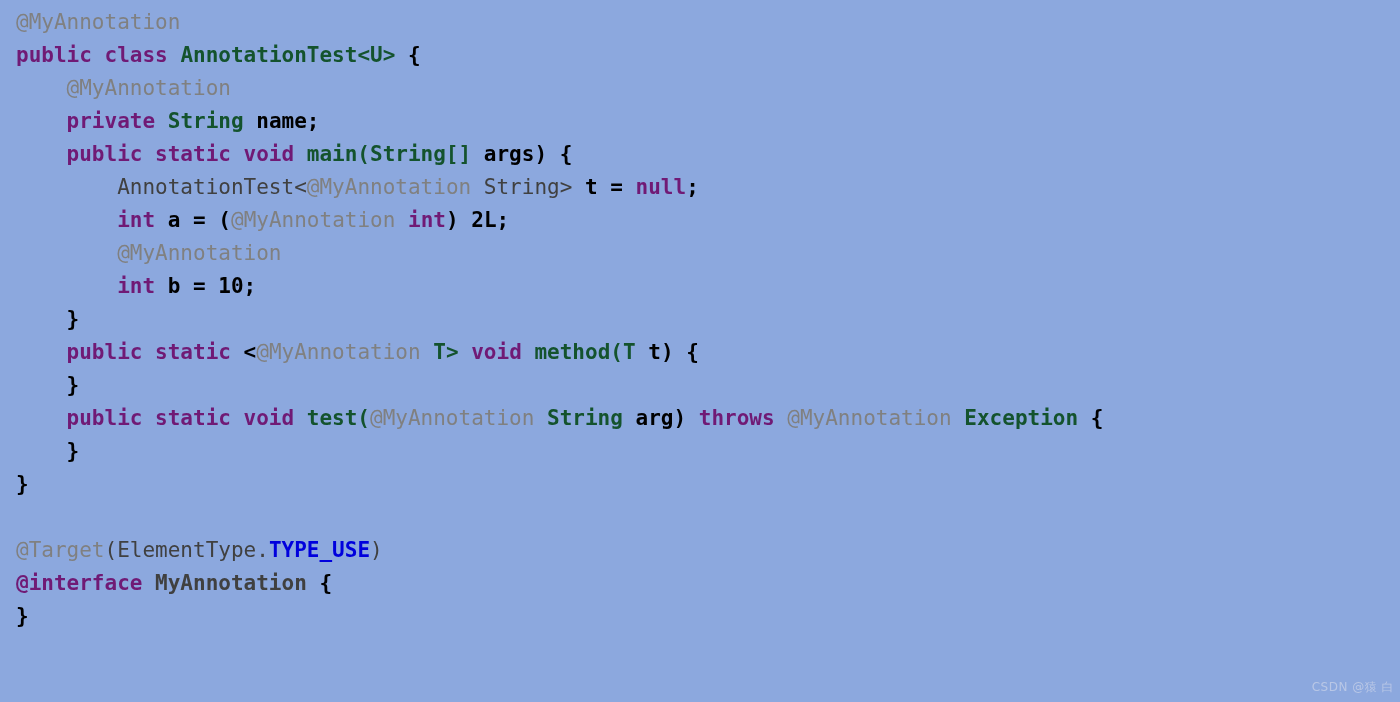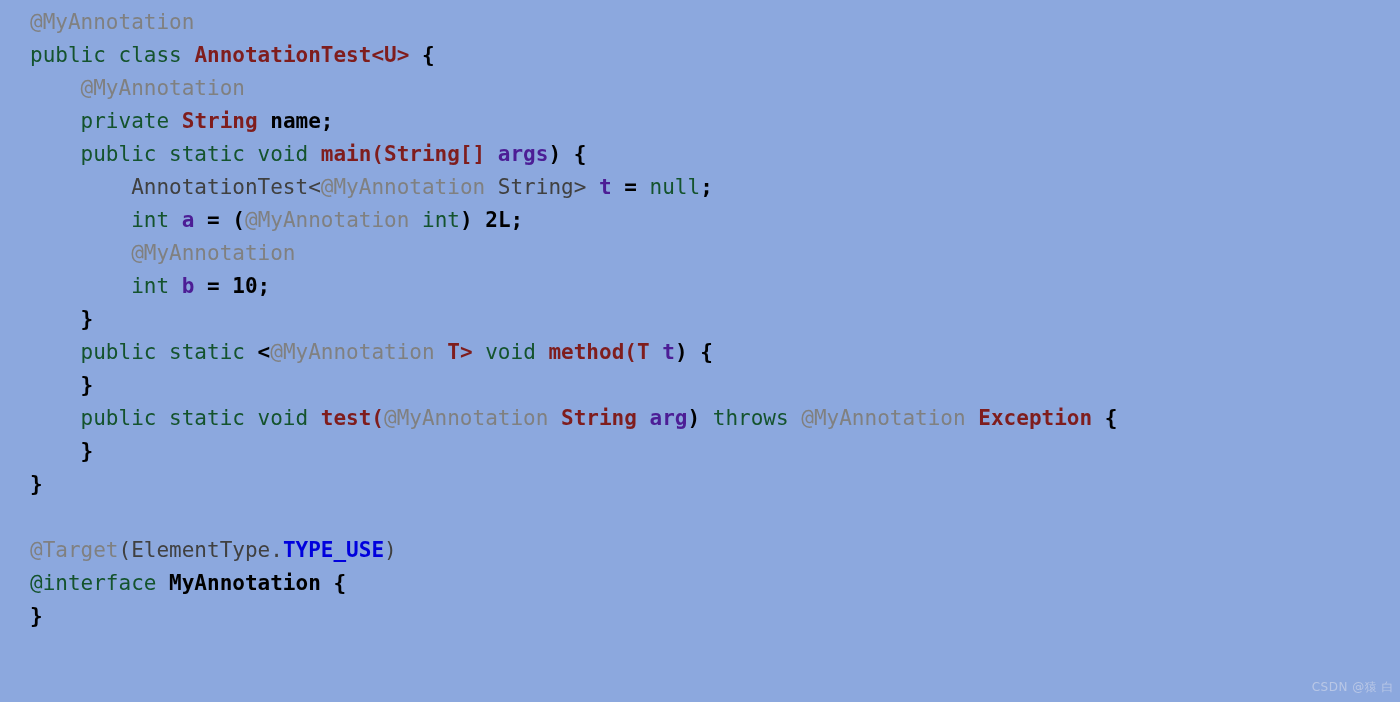--- a/index.html
+++ b/index.html
@@ -14,45 +14,45 @@
   #code-surface {
     position: relative;
     width: 1400px;
     height: 702px;
     box-sizing: border-box;
     background: #8ca8de;
     overflow: hidden;
   }
   #code-block {
     position: absolute;
-    left: 18px;
+    left: 4px;
     top: 0;
     padding: 6px 0 0 12px;
     margin: 0;
     font-family: "DejaVu Sans Mono", "Liberation Mono", monospace;
     font-size: 21px;
     line-height: 33px;
     white-space: pre;
     letter-spacing: 0px;
     -webkit-font-smoothing: antialiased;
   }
   .ln {
     display: block;
     height: 33px;
     white-space: pre;
   }
   
-  .t-kw      { color: #14532d; font-weight: normal; }
+  .t-kw      { color: #701a75; font-weight: bold; }
   .t-ann     { color: #808080; font-weight: normal; }
-  .t-ann-b   { color: #000000; font-weight: bold; }
-  .t-type    { color: #7f1d1d; font-weight: bold; }
+  .t-ann-b   { color: #404040; font-weight: bold; }
+  .t-type    { color: #14532d; font-weight: bold; }
   .t-plain   { color: #404040; font-weight: normal; }
   .t-punct   { color: #000000; font-weight: bold; }
   .t-field   { color: #000000; font-weight: bold; }
-  .t-var     { color: #4c1d95; font-weight: bold; }
+  .t-var     { color: #000000; font-weight: bold; }
   .t-const   { color: #0000dd; font-weight: bold; }
   .t-num     { color: #000000; font-weight: bold; }
 
   #watermark {
     position: absolute;
     right: 6px;
     bottom: 6px;
     font-family: "DejaVu Sans", "Liberation Sans", sans-serif;
     font-size: 12px;
     color: #b9c7e6;

